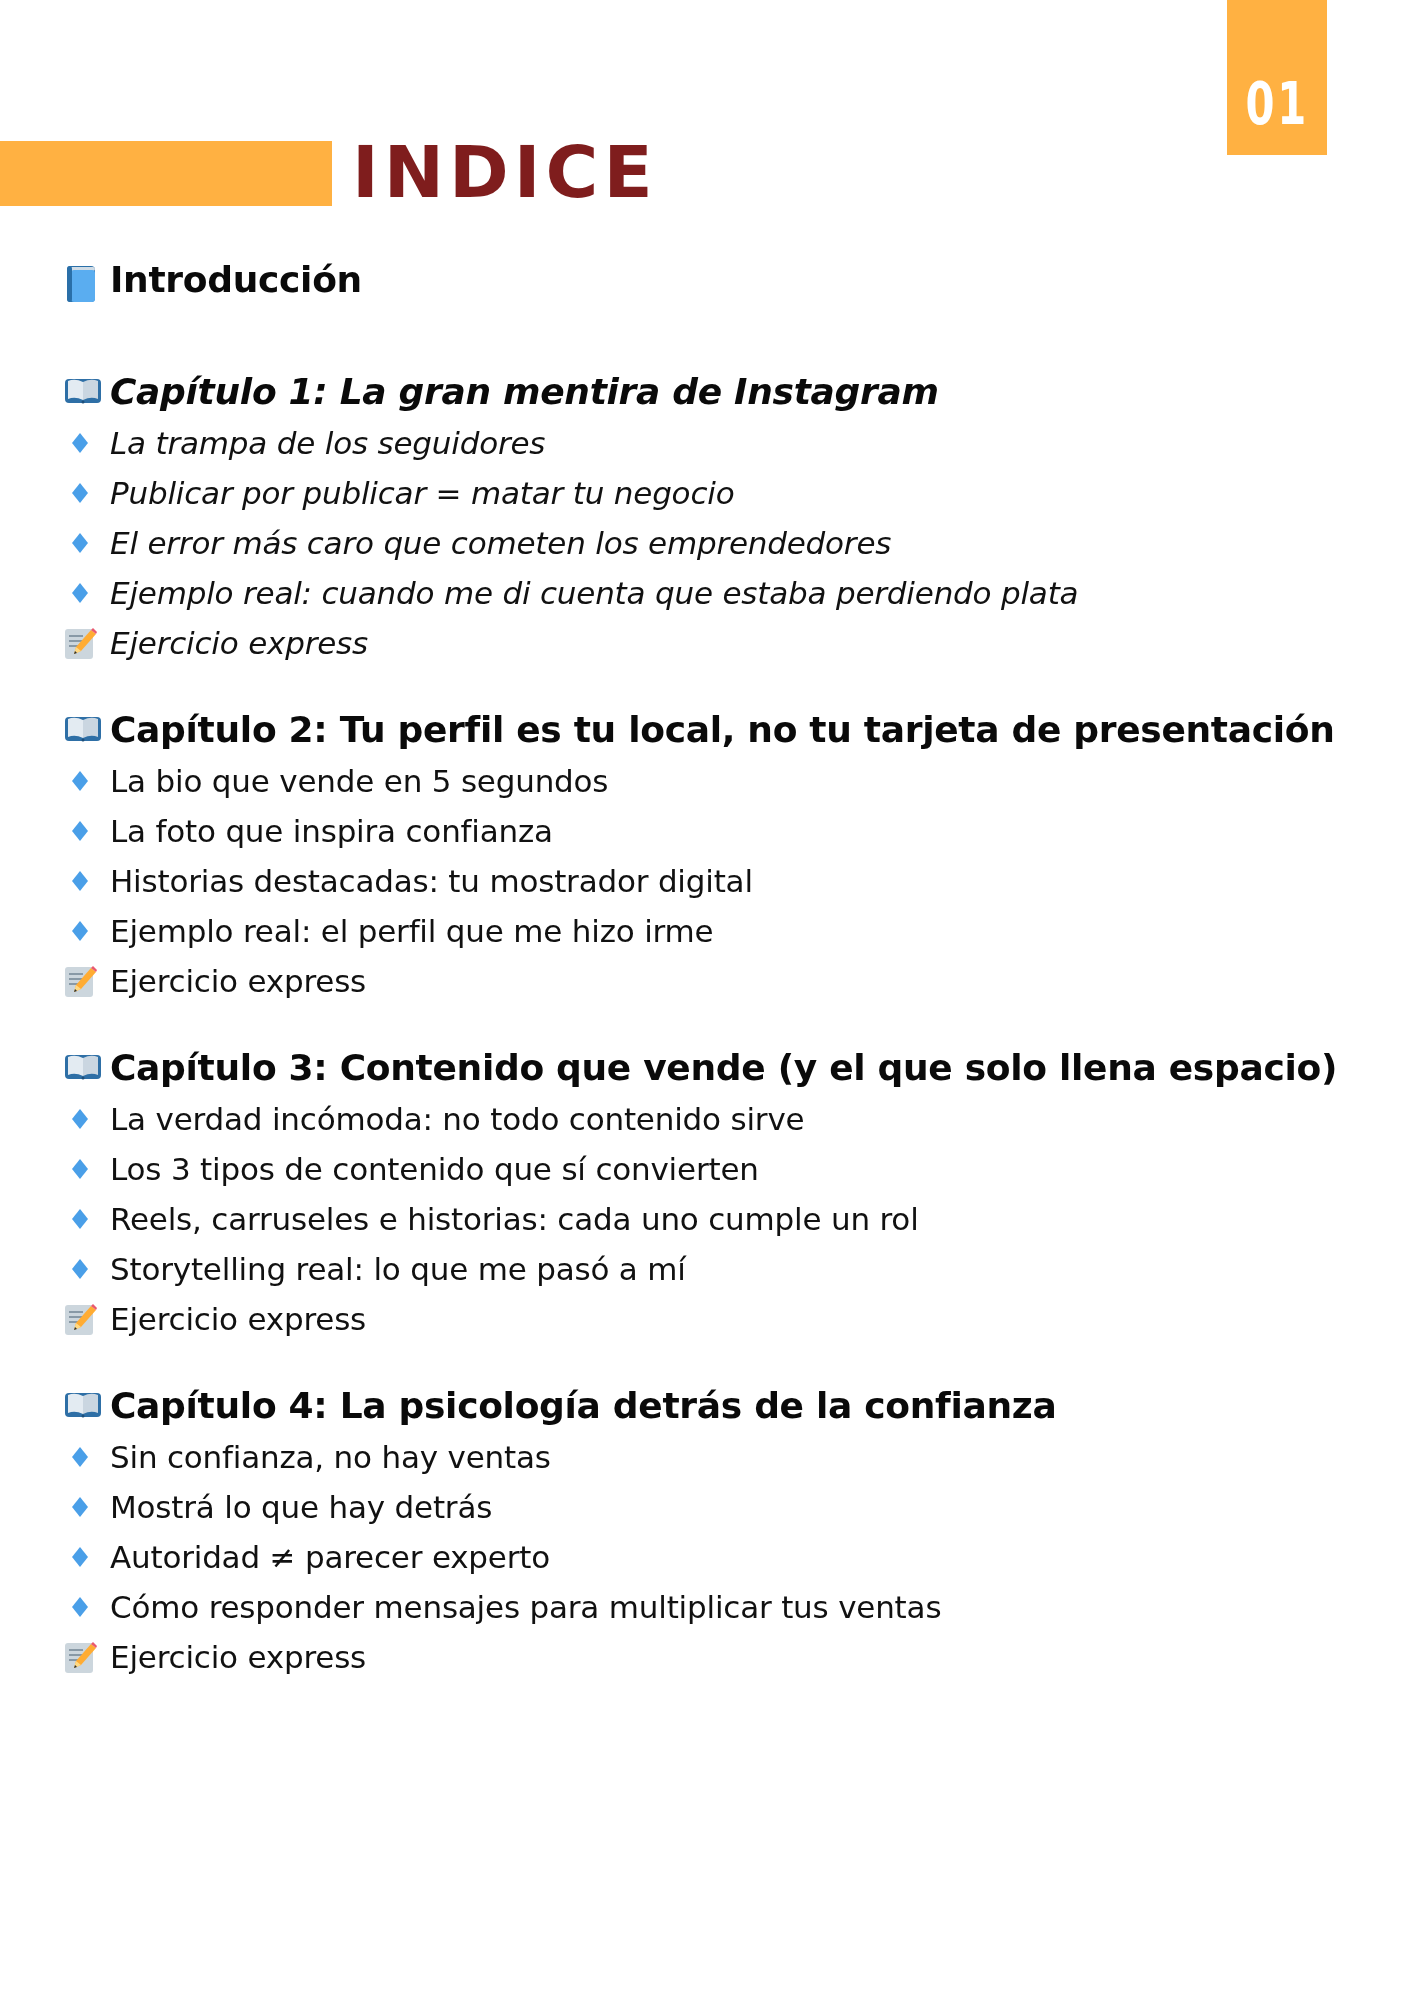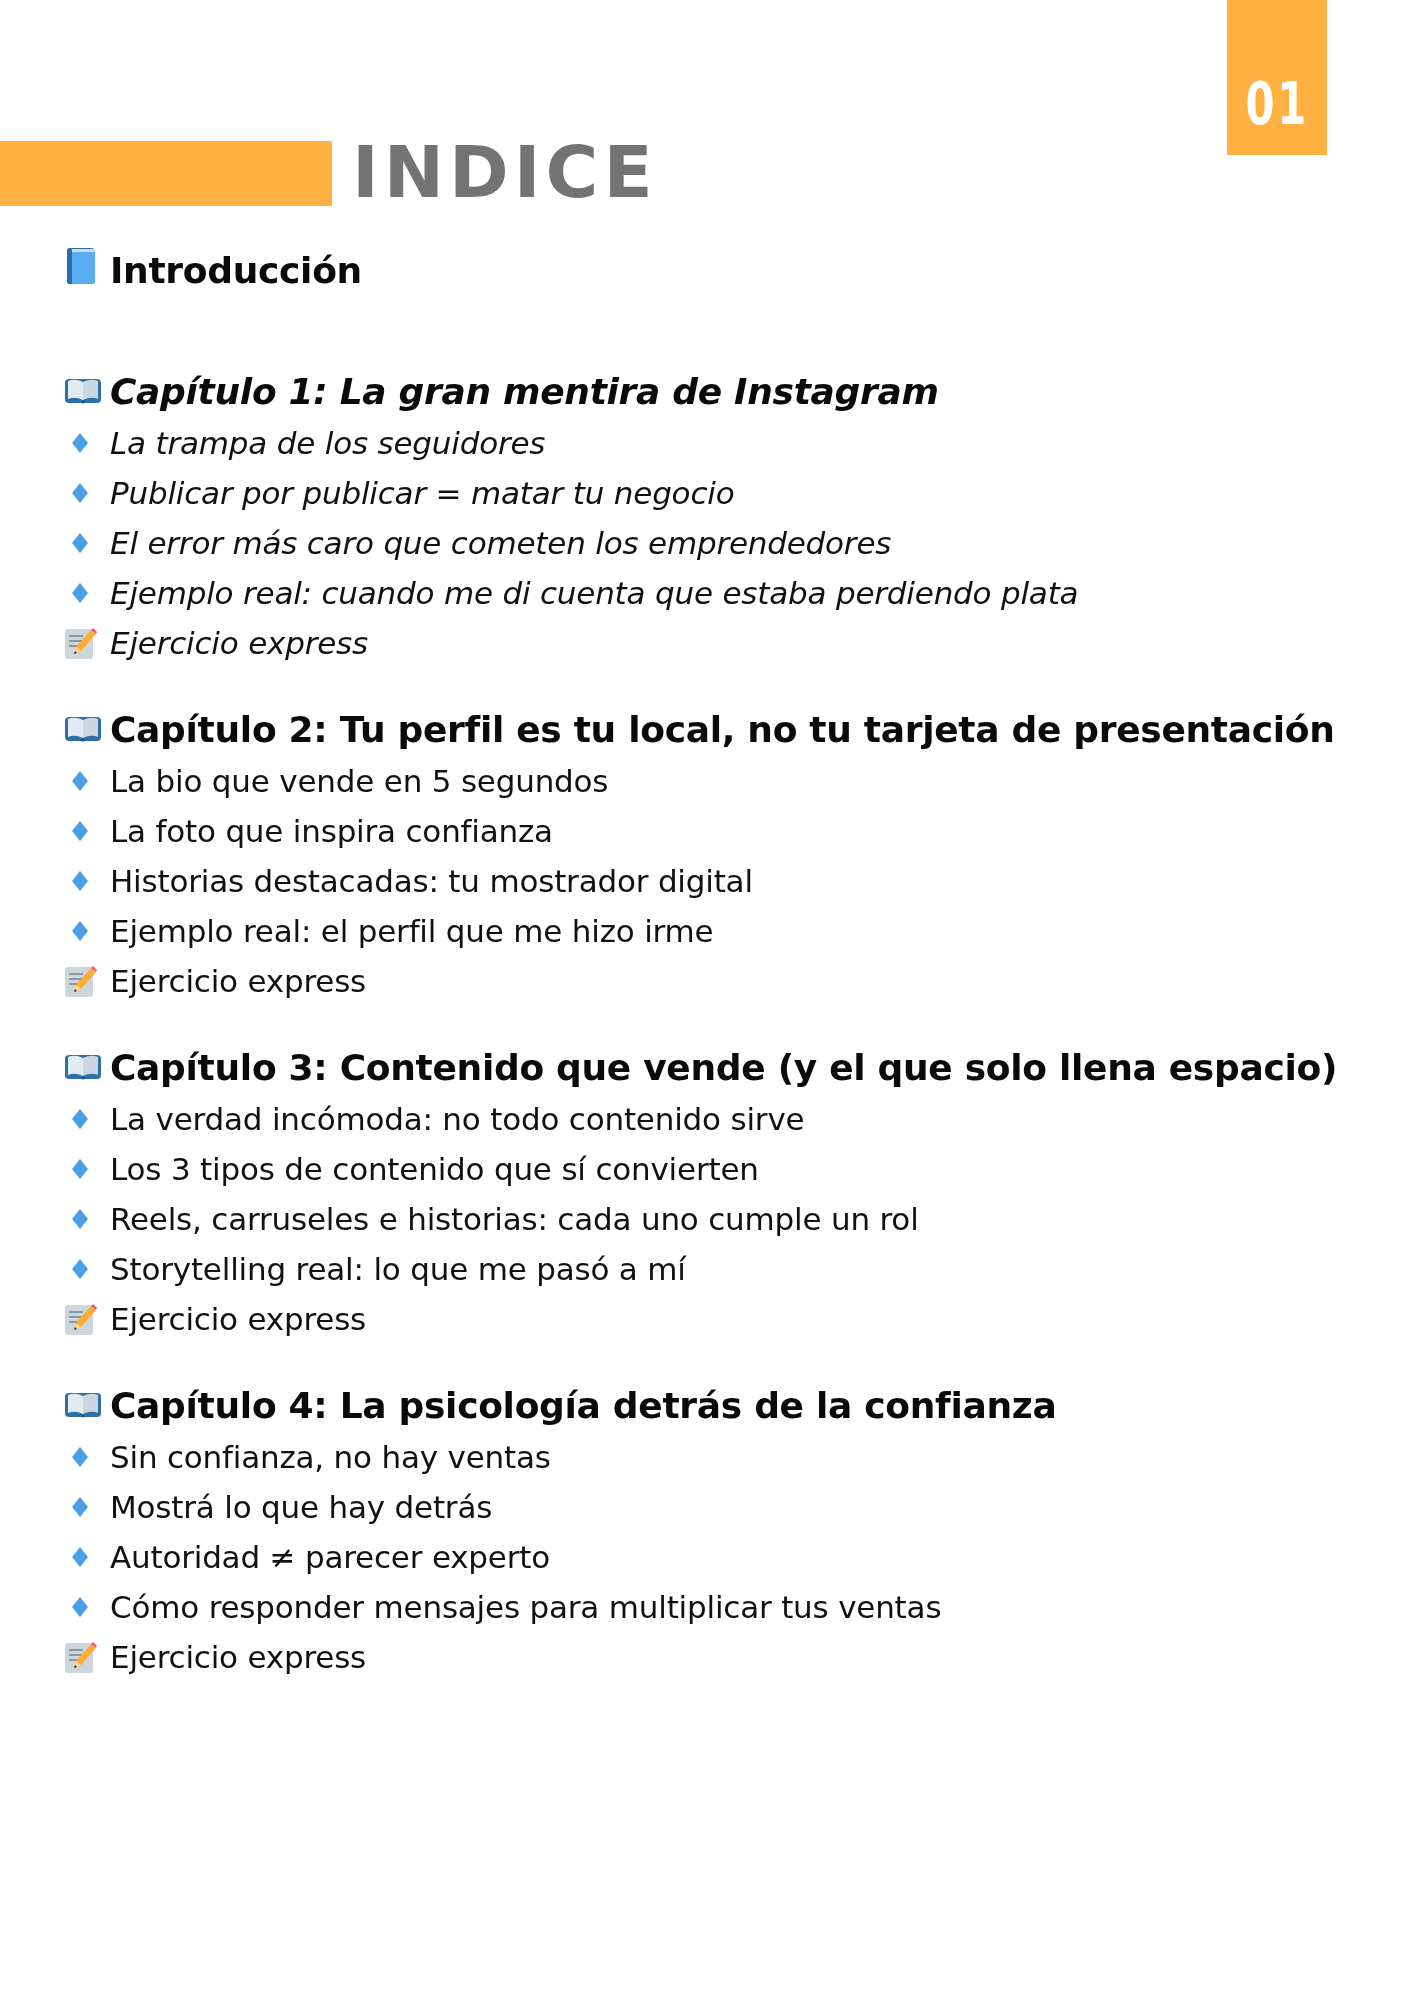--- a/index.html
+++ b/index.html
@@ -14,25 +14,25 @@
     .page-badge span {
       color: #ffffff; font-family: "DejaVu Sans", sans-serif; font-weight: bold;
       font-size: 58px; letter-spacing: 4px; line-height: 1; margin-bottom: 22px;
       transform: scaleX(0.72); display: inline-block;
     }
     .title-bar {
       position: absolute; left: 0; top: 141px; width: 332px; height: 65px; background: #FFB142;
     }
     .title {
       position: absolute; left: 352px; top: 136px; font-size: 72px; font-weight: bold;
-      color: #737373; letter-spacing: 5px; line-height: 1; margin: 0;
+      color: #7f1d1d; letter-spacing: 5px; line-height: 1; margin: 0;
       font-family: "DejaVu Sans", sans-serif;
     }
     .toc { position: absolute; left: 64px; top: 250px; width: 1300px; }
-    .intro { display: flex; align-items: flex-start; height: 50px; }
+    .intro { display: flex; align-items: flex-end; height: 50px; }
     .heading {
       font-family: "DejaVu Sans", sans-serif; font-weight: bold; font-size: 36px;
       color: #0a0a0a; letter-spacing: -0.3px; white-space: nowrap;
     }
     .chapter { margin-top: 36px; }
     .chapter-head { display: flex; align-items: center; height: 50px; }
     .items { margin-top: 2px; }
     .item {
       display: flex; align-items: center; height: 50px;
       font-family: "DejaVu Sans", sans-serif; font-size: 31px; color: #111; letter-spacing: -0.2px;

